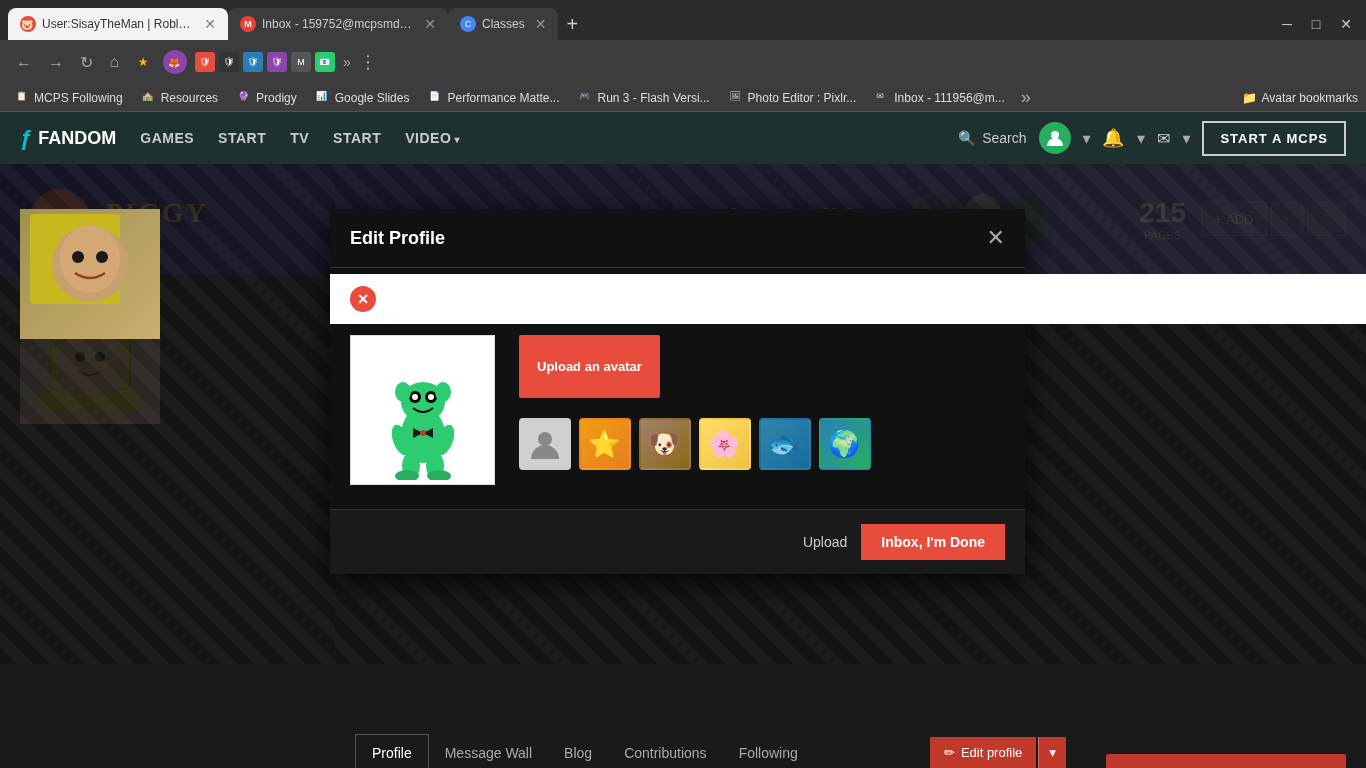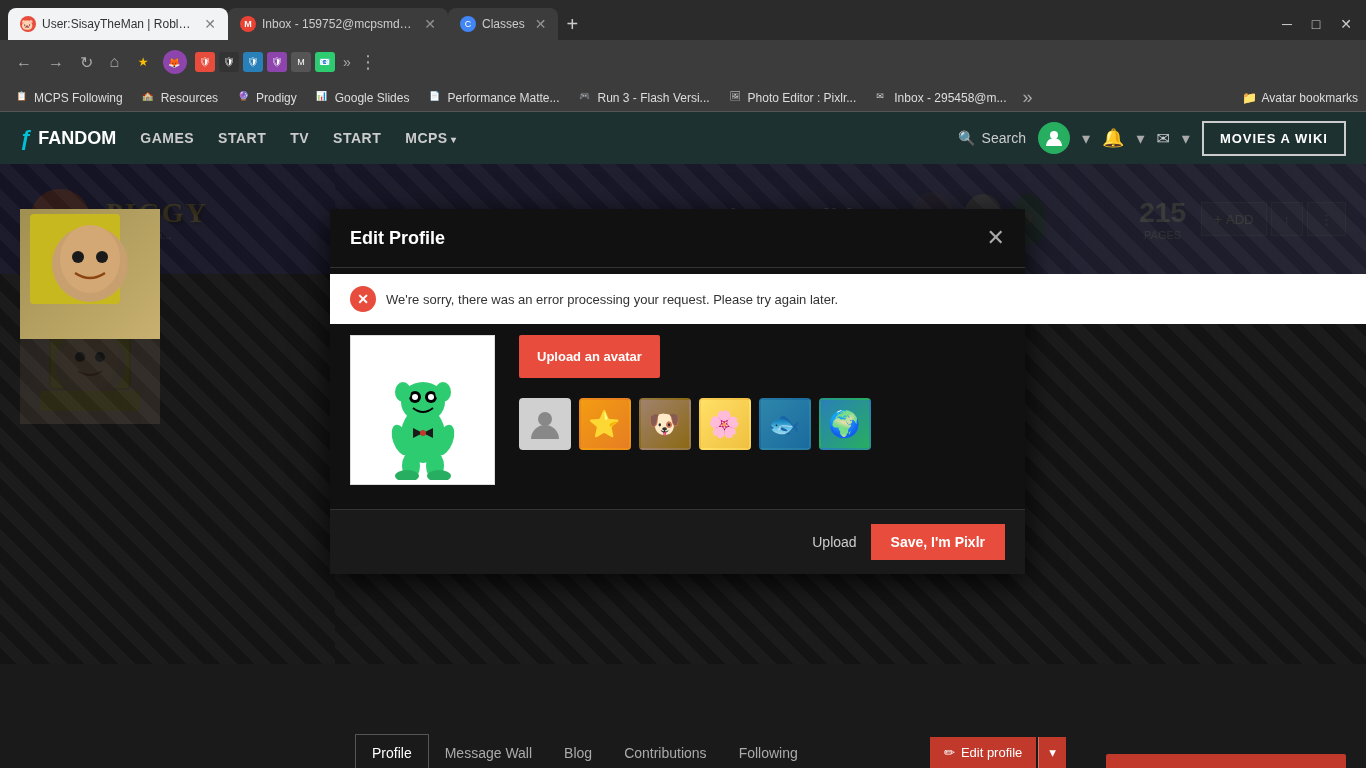--- a/index.html
+++ b/index.html
@@ -139,59 +139,59 @@
       <div class="bookmark">
         <span class="bk-icon">🎮</span>
         <span>Run 3 - Flash Versi...</span>
       </div>
       <div class="bookmark">
         <span class="bk-icon">🖼</span>
         <span>Photo Editor : Pixlr...</span>
       </div>
       <div class="bookmark">
         <span class="bk-icon">✉</span>
-        <span>Inbox - 295458@m...</span>
+        <span>Inbox - 111956@m...</span>
       </div>
       <span class="bookmarks-more">»</span>
       <div class="other-bookmarks">
         <span>📁</span>
         <span>Avatar bookmarks</span>
       </div>
     </div>
   </div>
 
   <div class="below-nav" style="position:relative; background: #111; background-image: repeating-linear-gradient(45deg, #1a1a1a 0, #1a1a1a 10px, #181818 10px, #181818 20px);">
 
     <div class="fandom-nav">
       <div class="fandom-logo">
         <span style="color:#00c0d6; font-size:22px;">ƒ</span>
         <span>FANDOM</span>
       </div>
       <a class="nav-link">GAMES</a>
       <a class="nav-link">START</a>
       <a class="nav-link">TV</a>
       <a class="nav-link">START</a>
-      <a class="nav-link with-arrow">MCPS</a>
+      <a class="nav-link with-arrow">VIDEO</a>
       <div class="fandom-right">
         <div class="search-btn">
           <span>🔍</span>
           <span>Search</span>
         </div>
         <div class="user-avatar-nav">
           <svg width="20" height="20" viewBox="0 0 20 20" fill="white">
               <circle cx="10" cy="7" r="4"></circle>
               <path d="M2 18c0-4.4 3.6-8 8-8s8 3.6 8 8"></path>
             </svg>
         </div>
         <span style="color:#aaa;cursor:pointer;">▾</span>
         <span class="notif-btn">🔔</span>
         <span style="color:#aaa;cursor:pointer;">▾</span>
         <span class="msg-btn">✉</span>
         <span style="color:#aaa;cursor:pointer;">▾</span>
-        <button class="start-wiki-btn">MOVIES A WIKI</button>
+        <button class="start-wiki-btn">START A MCPS</button>
       </div>
     </div>
 
     <div style="position:relative; background: #1a1a1a; background-image: none;">
       <div class="wiki-header">
         <div class="wiki-logo-area">
           <div class="piggy-icon">
             <svg width="40" height="45" viewBox="0 0 40 45">
               <ellipse cx="20" cy="28" rx="18" ry="16" fill="#e8c0a0"></ellipse>
               <circle cx="13" cy="22" r="6" fill="#e8c0a0"></circle>
@@ -232,21 +232,20 @@
           </button>
           <button class="wiki-action-btn">↑</button>
           <button class="wiki-action-btn">⋮</button>
         </div>
       </div>
 
       <div style="position:relative;">
 
         <div style="position:absolute; top:0; left:330px; right:0; z-index:200; display:flex; background:white; border-left: 4px solid transparent; padding:12px 16px; align-items:center; gap:10px;">
           <div style="width:26px;height:26px;background:#e74c3c;border-radius:50%;display:flex;align-items:center;justify-content:center;color:white;font-weight:bold;font-size:14px;flex-shrink:0;">✕</div>
-          <span style="color:#333;font-size:13px;">We're sorry, there was an error processing your request. Please try again later.</span>
         </div>
 
         <div style="display:flex; position:relative;">
           <div style="padding: 20px; width: 330px; flex-shrink:0;">
 
             <div class="avatar-placeholder" style="width:140px;height:130px;">
               <svg width="120" height="120" viewBox="0 0 120 120">
 
                 <rect x="20" y="10" width="80" height="80" fill="#c8b820" rx="5"></rect>
                 <rect x="20" y="10" width="80" height="80" fill="none" stroke="#a09010" stroke-width="2" rx="5"></rect>
@@ -328,21 +327,21 @@
 
                 <ellipse cx="48" cy="126" rx="9" ry="14" fill="#2ecc71"></ellipse>
                 <ellipse cx="72" cy="126" rx="9" ry="14" fill="#2ecc71"></ellipse>
 
                 <ellipse cx="44" cy="136" rx="12" ry="6" fill="#27ae60"></ellipse>
                 <ellipse cx="76" cy="136" rx="12" ry="6" fill="#27ae60"></ellipse>
               </svg>
             </div>
 
             <div style="flex:1;">
-              <button style="background:#e74c3c;color:white;border:none;padding:14px 18px;font-size:13px;cursor:pointer;border-radius:2px;margin-bottom:20px;font-weight:bold;">Upload an avatar</button>
+              <button style="background:#e74c3c;color:white;border:none;padding:24px 18px;font-size:13px;cursor:pointer;border-radius:2px;margin-bottom:20px;font-weight:bold;">Upload an avatar</button>
               <div style="display:flex; gap:8px; flex-wrap:wrap;">
 
                 <div style="width:52px;height:52px;background:#d0d0d0;border-radius:4px;cursor:pointer;display:flex;align-items:center;justify-content:center;font-size:22px;border:2px solid transparent;">
                   <svg width="34" height="34" viewBox="0 0 34 34" fill="#888">
                       <circle cx="17" cy="12" r="7"></circle>
                       <path d="M3 32c0-7.7 6.3-14 14-14s14 6.3 14 14" fill="#888"></path>
                     </svg>
                 </div>
 
                 <div style="width:52px;height:52px;background:linear-gradient(135deg,#f39c12,#e67e22);border-radius:4px;cursor:pointer;display:flex;align-items:center;justify-content:center;font-size:26px;border:2px solid transparent;">⭐</div>
@@ -353,21 +352,21 @@
 
                 <div style="width:52px;height:52px;background:linear-gradient(135deg,#2e86ab,#1a6b9e);border-radius:4px;cursor:pointer;display:flex;align-items:center;justify-content:center;font-size:26px;border:2px solid transparent;">🐟</div>
 
                 <div style="width:52px;height:52px;background:linear-gradient(135deg,#2980b9,#27ae60);border-radius:4px;cursor:pointer;display:flex;align-items:center;justify-content:center;font-size:26px;border:2px solid transparent;">🌍</div>
               </div>
             </div>
           </div>
 
           <div style="background:#1a1a1a;padding:14px 20px;display:flex;justify-content:flex-end;align-items:center;gap:14px;border-top:1px solid #333;">
             <button style="background:none;border:none;color:#ccc;font-size:14px;cursor:pointer;">Upload</button>
-            <button style="background:#e74c3c;color:white;border:none;padding:10px 20px;font-size:14px;cursor:pointer;font-weight:bold;">Save, I'm Pixlr</button>
+            <button style="background:#e74c3c;color:white;border:none;padding:10px 20px;font-size:14px;cursor:pointer;font-weight:bold;">Inbox, I'm Done</button>
           </div>
         </div>
 
         <div style="flex:1; background:rgba(0,0,0,0.3); background-image: repeating-linear-gradient(45deg, rgba(20,20,20,0.8) 0, rgba(20,20,20,0.8) 12px, rgba(30,30,30,0.8) 12px, rgba(30,30,30,0.8) 24px);"></div>
       </div>
 
       <div style="margin-top:10px; position:relative; z-index:5;">
         <div style="display:flex; background:#1a1a1a;">
 
           <div style="width:335px; flex-shrink:0;"></div>

